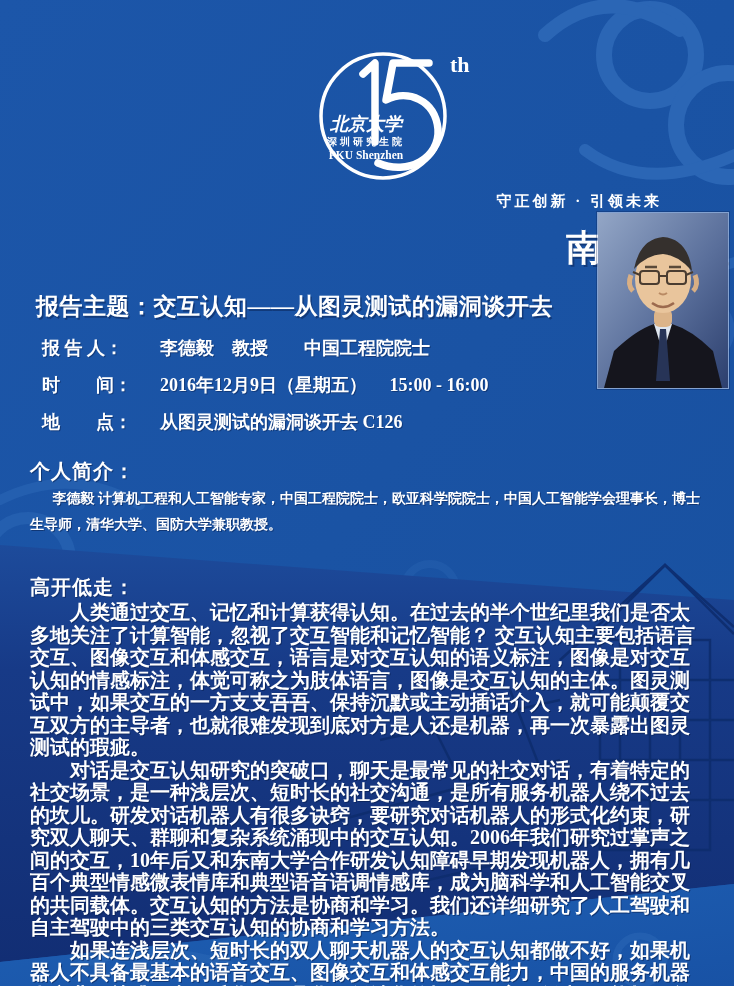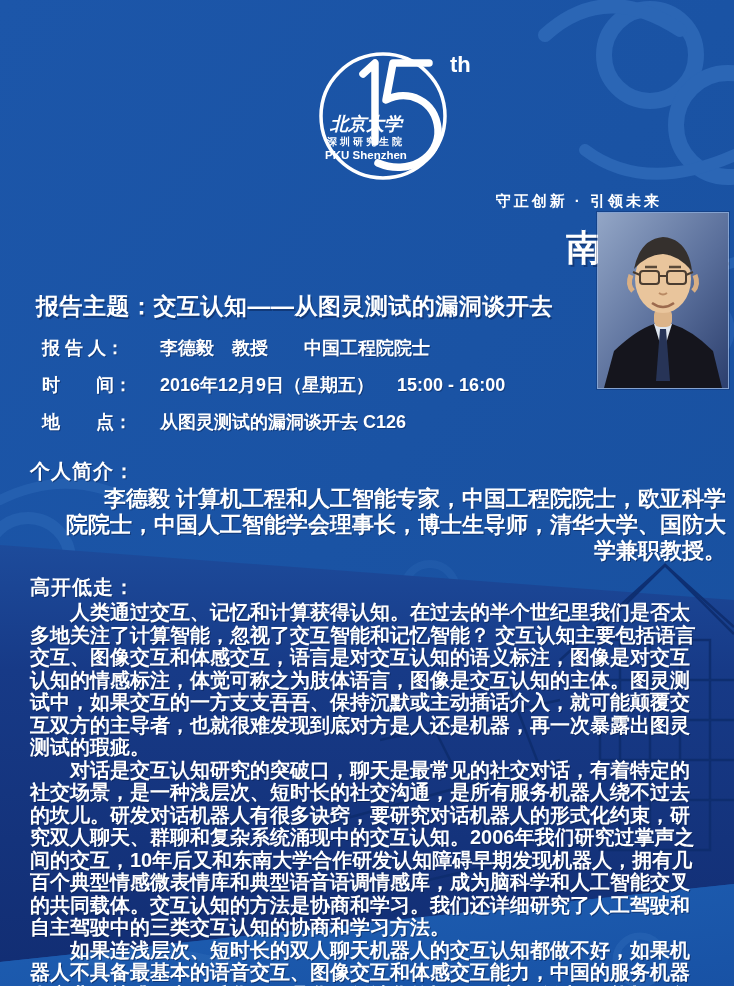--- a/index.html
+++ b/index.html
@@ -1,38 +1,38 @@
 <!DOCTYPE html>
 <html><head>
 <meta charset="utf-8">
 <style>
   html,body{margin:0;padding:0;background:#0c2a5e;}
   .poster{
     position:relative;width:734px;height:986px;overflow:hidden;
-    font-family:Liberation Sans, sans-serif;
+    font-family:Liberation Serif, serif;
     color:#ffffff;font-weight:bold;
   }
   .abs{position:absolute;}
   .bg-svg{position:absolute;left:0;top:0;width:734px;height:986px;}
   .logo{left:308px;top:46px;width:180px;height:142px;}
   .slogan{left:0;top:192px;width:662px;text-align:right;font-size:15px;letter-spacing:3px;}
   .series-title{left:0;top:224px;width:734px;text-align:right;font-size:36px;letter-spacing:6px;
     font-weight:900;text-shadow:2px 2px 0 rgba(6,26,70,.45);}
   .topic{left:36px;top:291px;width:600px;font-size:23px;letter-spacing:.5px;
     text-shadow:1.5px 1.5px 0 rgba(6,26,70,.45);}
   .info{left:42px;top:336px;width:560px;font-size:18px;}
   .info-row{display:flex;margin-bottom:13px;text-shadow:1px 1px 0 rgba(6,26,70,.45);gap:10px;}
   .info-label{width:108px;flex:none;white-space:pre;}
   .info-value{white-space:pre;}
   .photo{left:597px;top:212px;width:130px;height:175px;border:1px solid rgba(220,228,245,.55);
     box-shadow:0 0 0 1px rgba(10,30,80,.3);}
   .section-heading{font-size:20px;letter-spacing:1px;text-shadow:1px 1px 0 rgba(6,26,70,.5);}
   .profile-heading{left:30px;top:458px;}
-  .profile-body{left:48px;top:486px;width:678px;font-size:22px;line-height:26px;
-    text-indent:1.6em;text-shadow:1px 1px 0 rgba(6,26,70,.5);text-align:right;}
+  .profile-body{left:30px;top:486px;width:678px;font-size:14px;line-height:26px;
+    text-indent:1.6em;text-shadow:1px 1px 0 rgba(6,26,70,.5);}
   .abstract-heading{left:30px;top:574px;}
   .abstract-body{left:30px;top:601px;width:676px;font-size:20px;line-height:22.5px;
     text-shadow:1px 1px 0 rgba(6,26,70,.55);}
   .abstract-body p{margin:0;text-indent:2em;}
 </style>
 </head>
 <body>
 
 <div class="poster">
 

